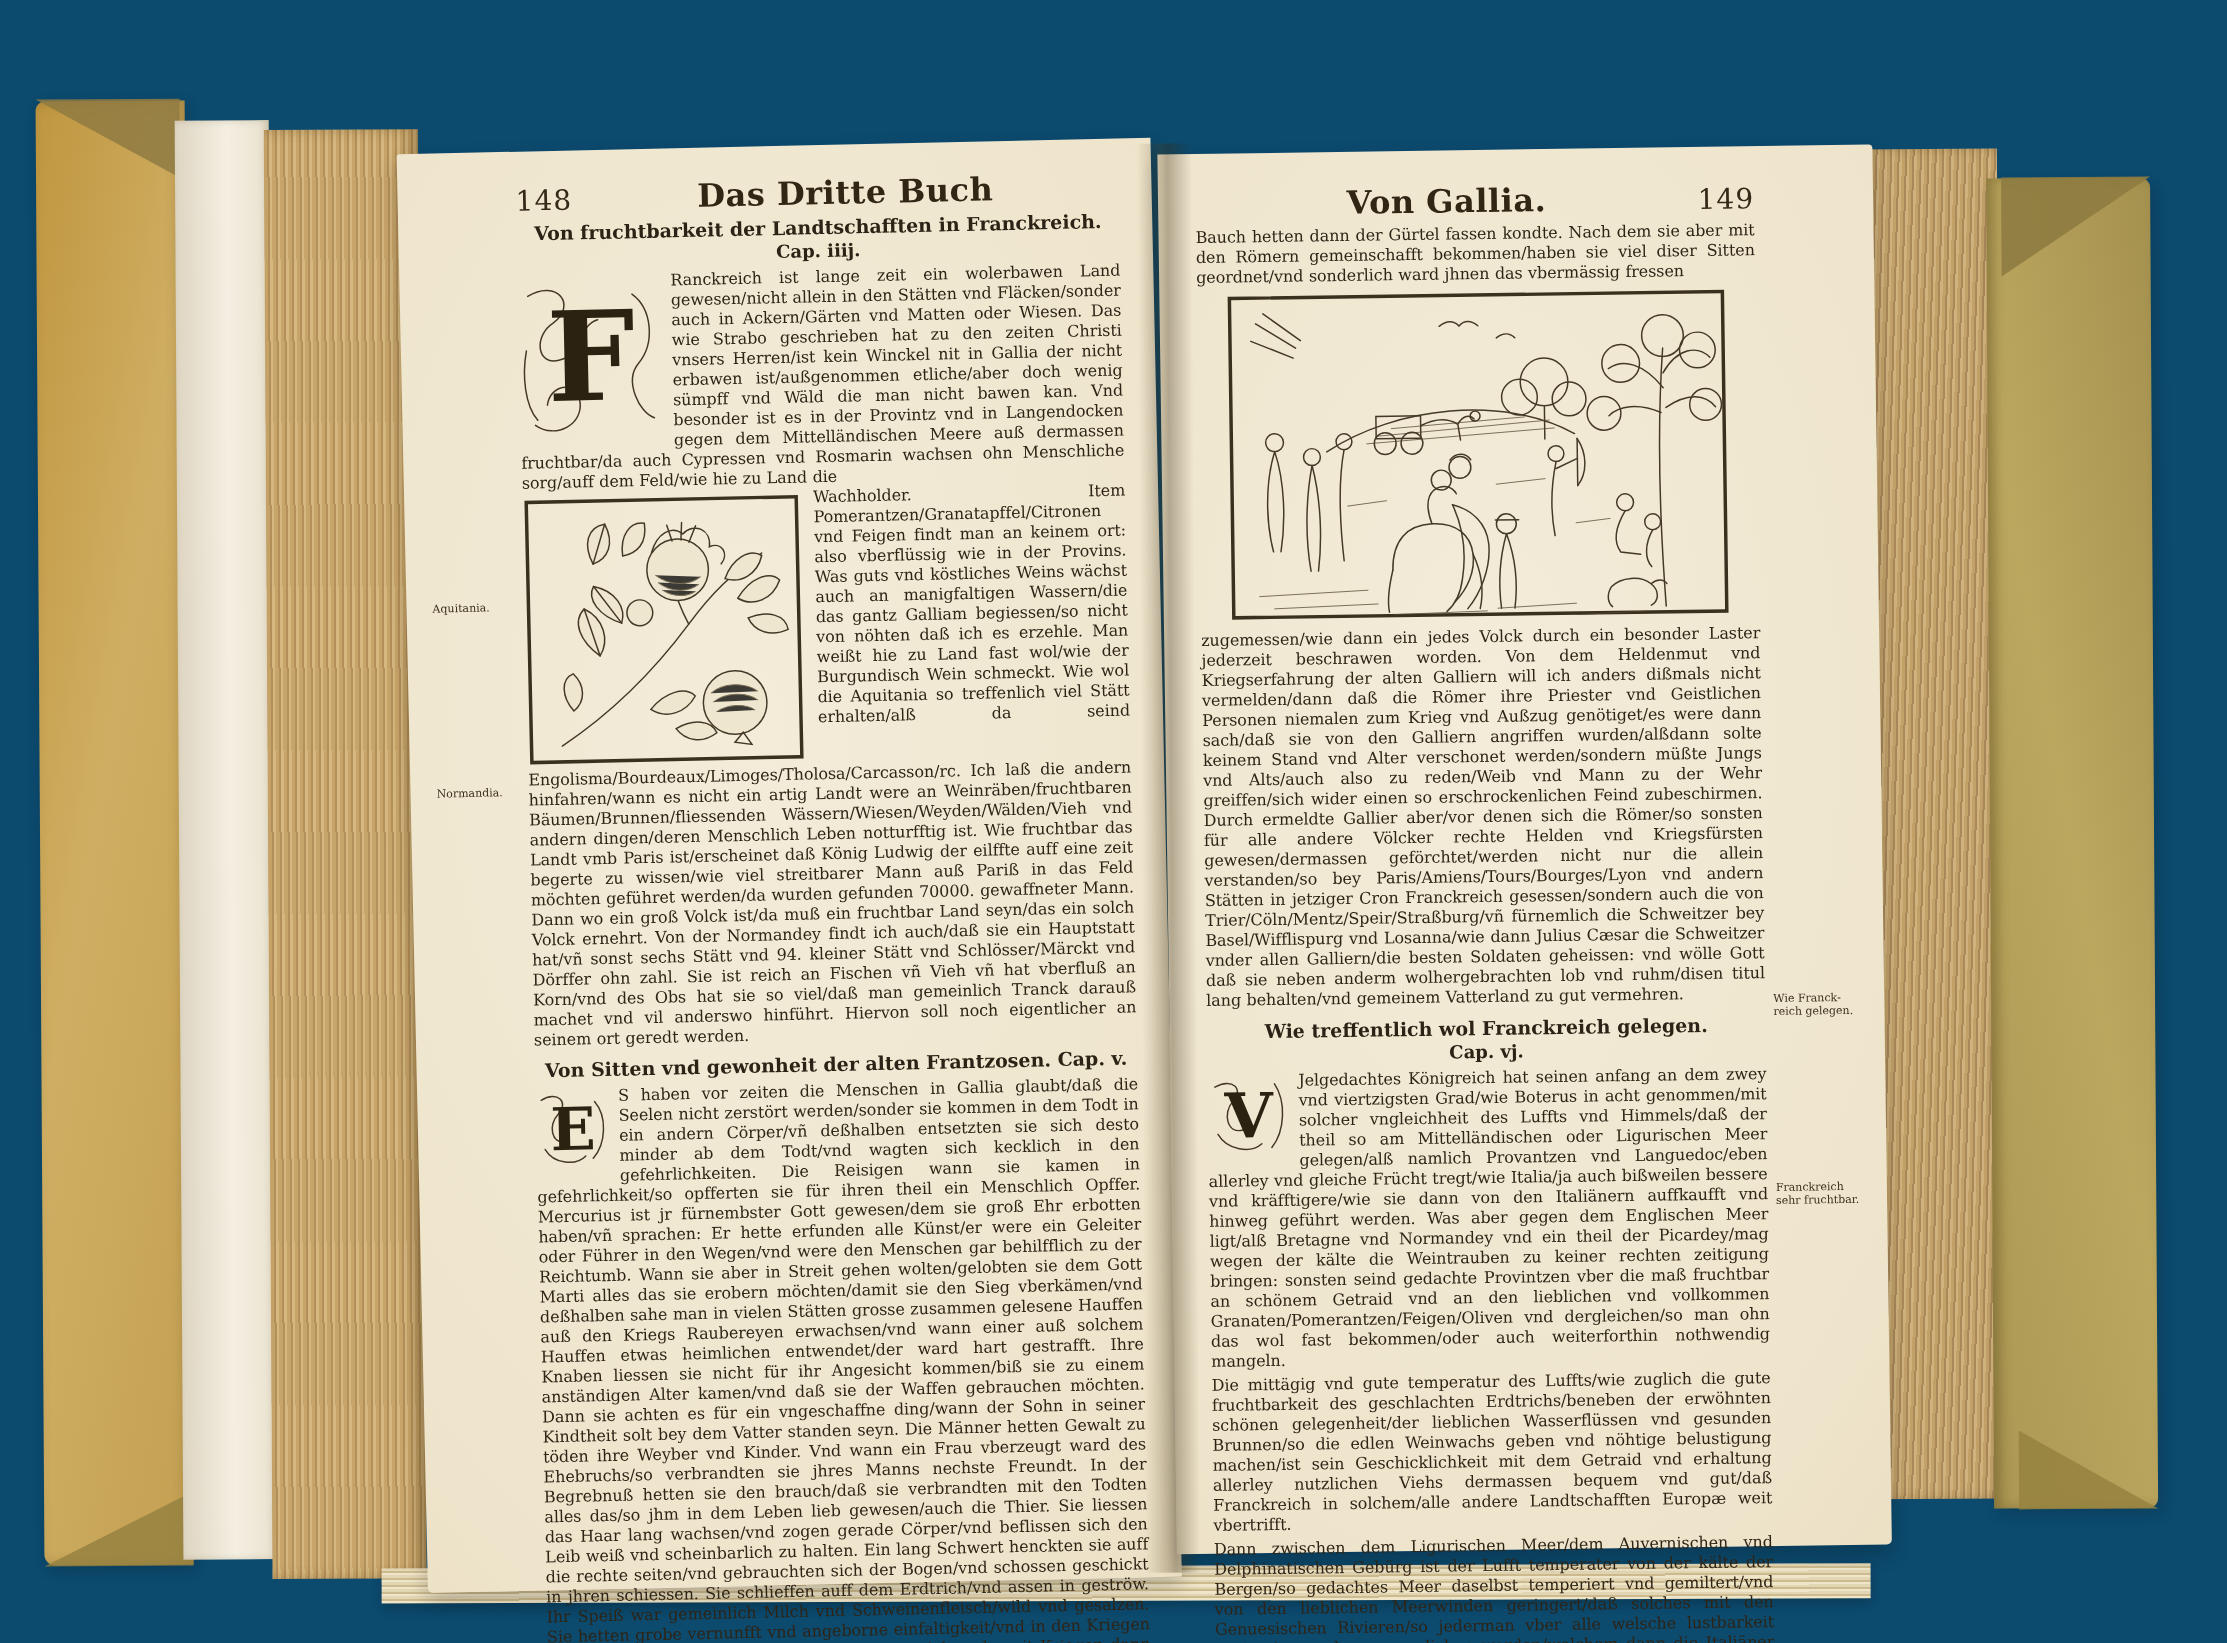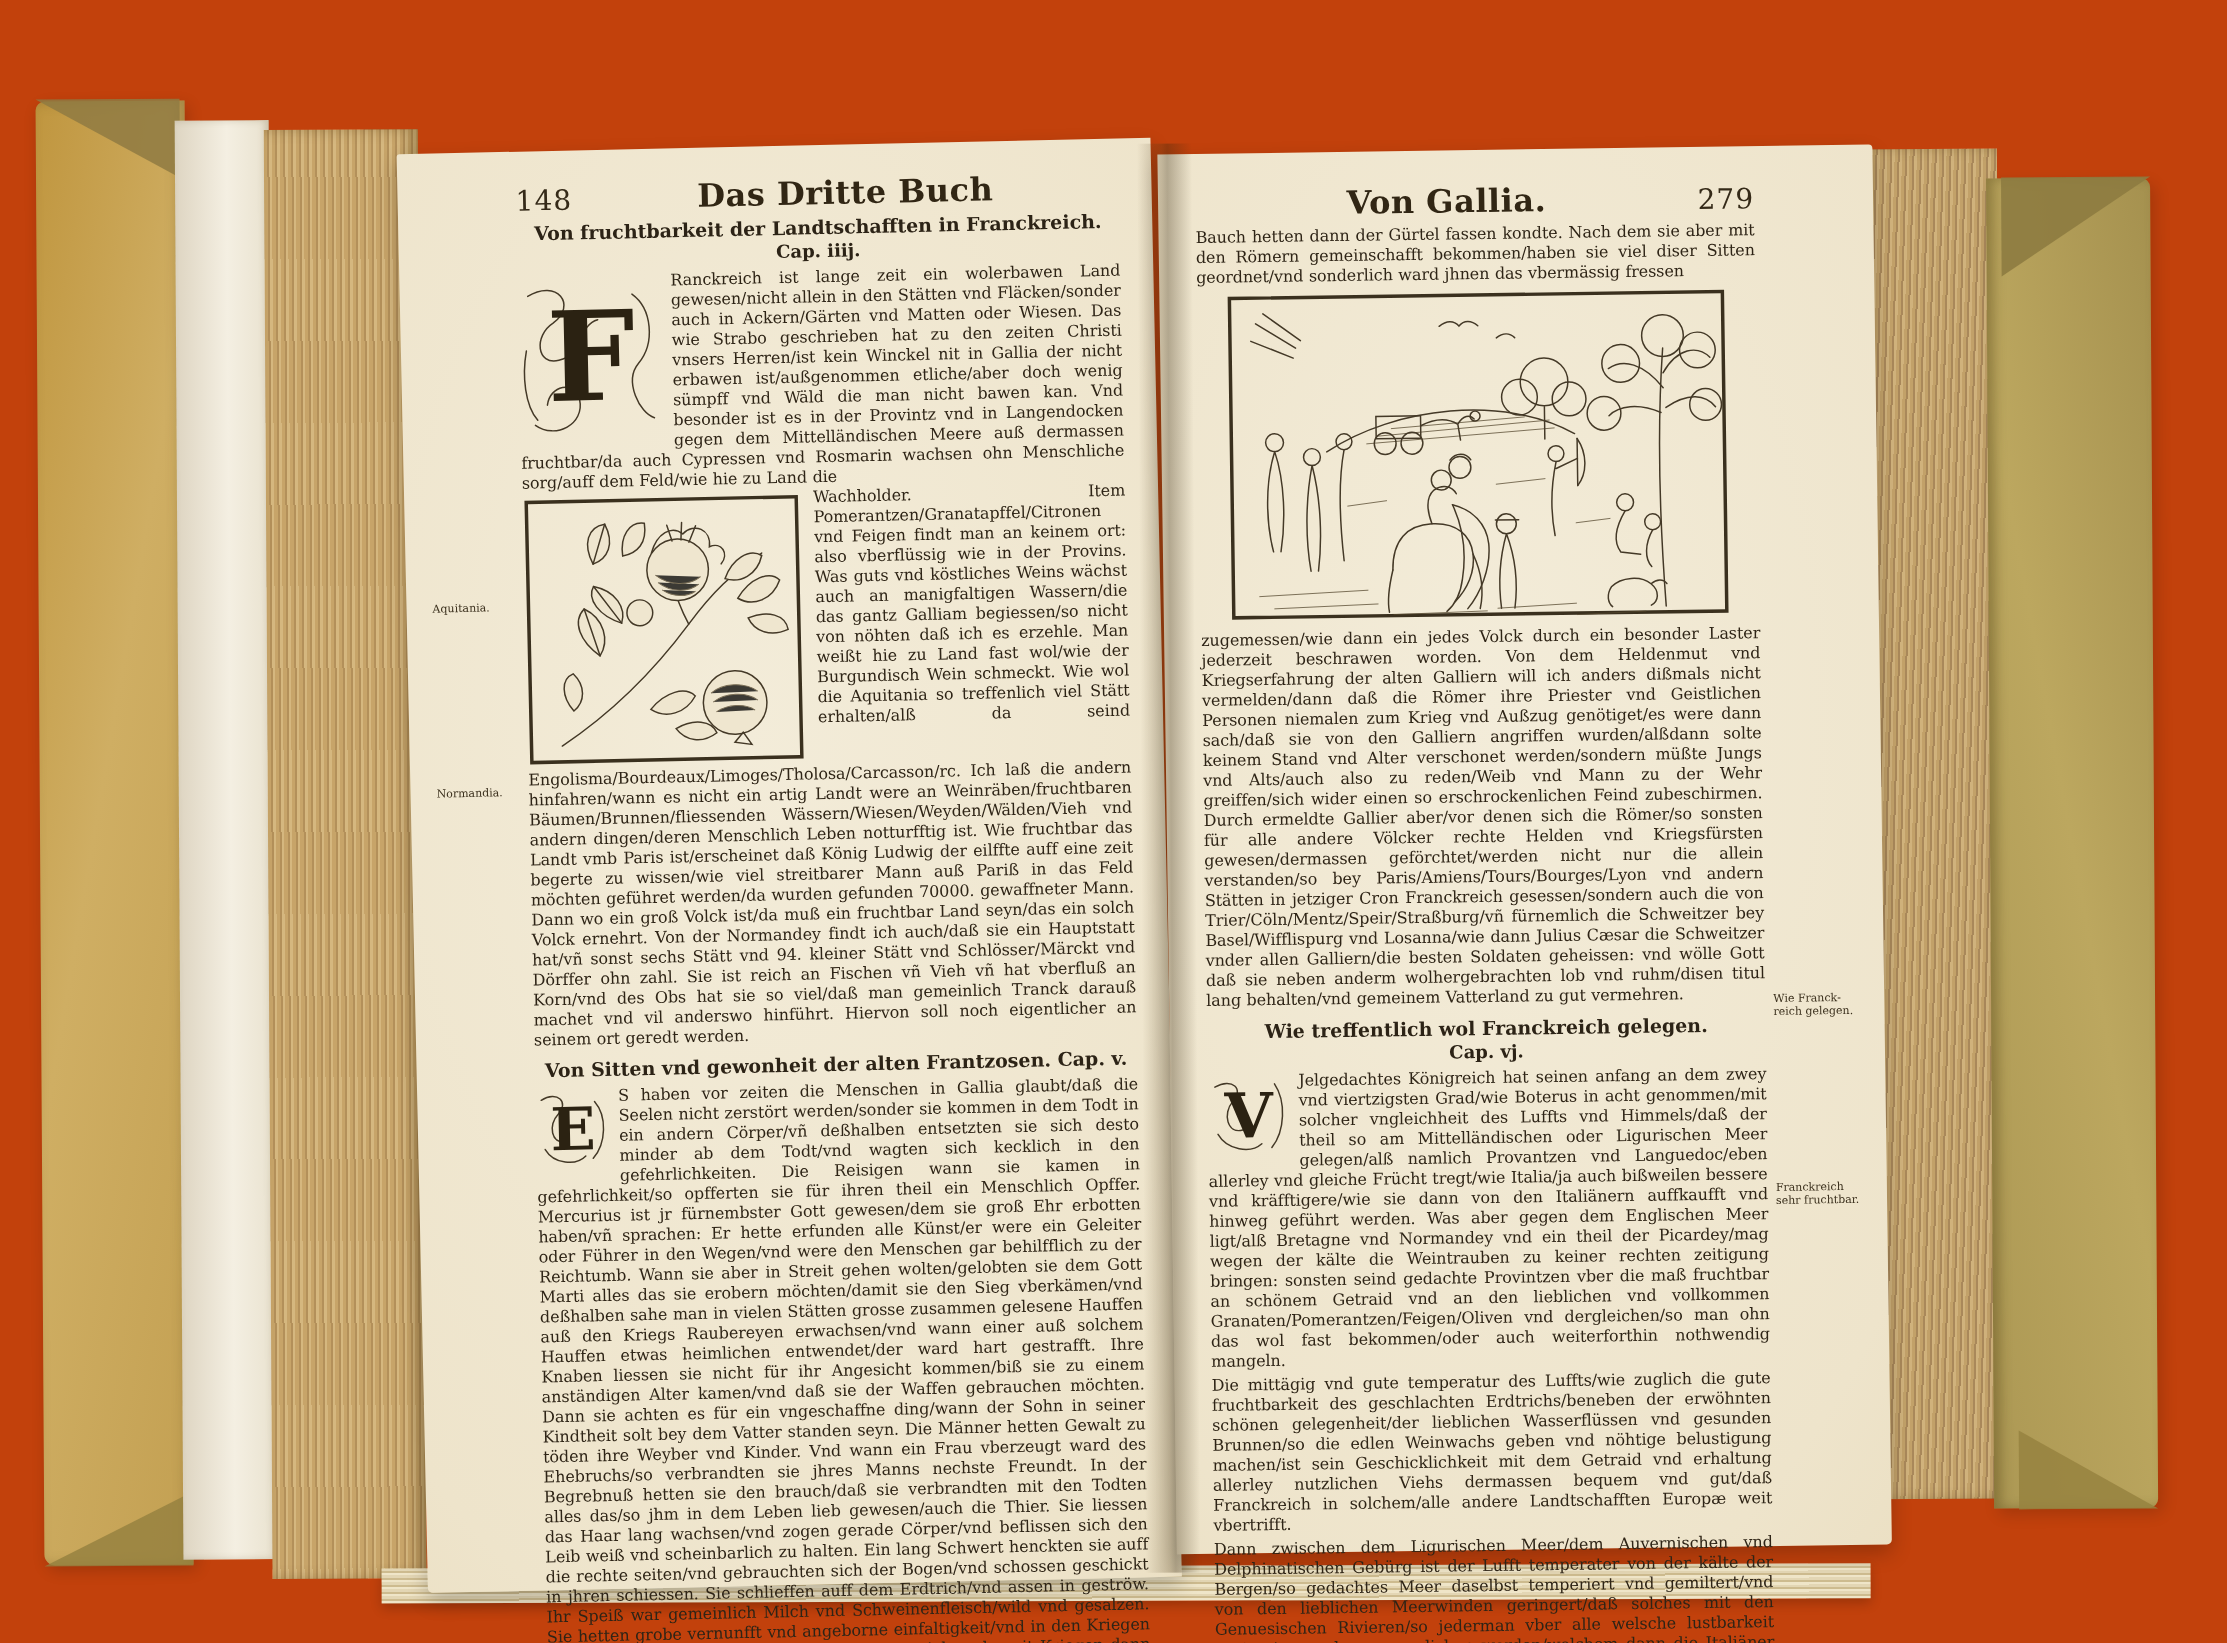--- a/index.html
+++ b/index.html
@@ -1,17 +1,17 @@
 <!DOCTYPE html>
 <html style="font-size:8px"><head>
 <meta charset="utf-8">
 <style>
   html,body{margin:0;padding:0;background:#ffffff;width:2227px;height:1644px;overflow:hidden;}
   *{box-sizing:border-box;}
-  .stage{position:relative;width:2227px;height:1644px;background:#c2410c;font-family:"DejaVu Serif", serif;color:#2c2316;}
+  .stage{position:relative;width:2227px;height:1644px;background:#0c4a6e;font-family:"DejaVu Serif", serif;color:#2c2316;}
   .book{position:absolute;left:30px;top:60px;width:2149px;height:1539px;transform:rotate(-0.35deg);}
 
   
   .cover-left{position:absolute;left:10px;top:35px;width:149px;height:1464px;
     background:linear-gradient(100deg,#c0963f 0%,#cfae63 45%,#c3a052 100%);
     border-radius:9px 0 0 11px;box-shadow:inset -7px 0 13px rgba(90,70,25,.35), 3px 5px 15px rgba(0,0,0,.18);}
   .cover-left .fold-top{position:absolute;left:0;top:-2px;width:0;height:0;
     border-left:144px solid transparent;border-top:79px solid #8f7a42;opacity:.85;}
   .cover-left .fold-bottom{position:absolute;left:0;bottom:-1px;width:0;height:0;
     border-left:149px solid transparent;border-bottom:74px solid #94803f;opacity:.8;}
@@ -175,21 +175,21 @@
 
         <span class="margin-note mn-left" style="top:449px;">Aquitania.</span>
         <span class="margin-note mn-left" style="top:634px;">Normandia.</span>
       </div>
     </div>
 
     <div class="page page-right">
       <div class="page-inner-r">
         <div class="hdr-row">
           <span class="runtitle">Von Gallia.</span>
-          <span class="pageno">279</span>
+          <span class="pageno">149</span>
         </div>
 
         <div class="bodytext">Bauch hetten dann der Gürtel fassen kondte. Nach dem sie aber mit den Römern gemeinschafft bekommen/haben sie viel diser Sitten geordnet/vnd sonderlich ward jhnen das vbermässig fressen</div>
 
         <div class="woodcut-scene">
           <svg viewBox="0 0 1010 660">
             <rect class="frame" x="8" y="8" width="994" height="644"></rect>
 
             <path class="wc" d="M60,60 L140,110 M50,95 L135,130 M75,40 L150,95"></path>
             <path class="wc" d="M430,70 C445,58 460,58 470,70 C480,58 495,58 508,70"></path>

